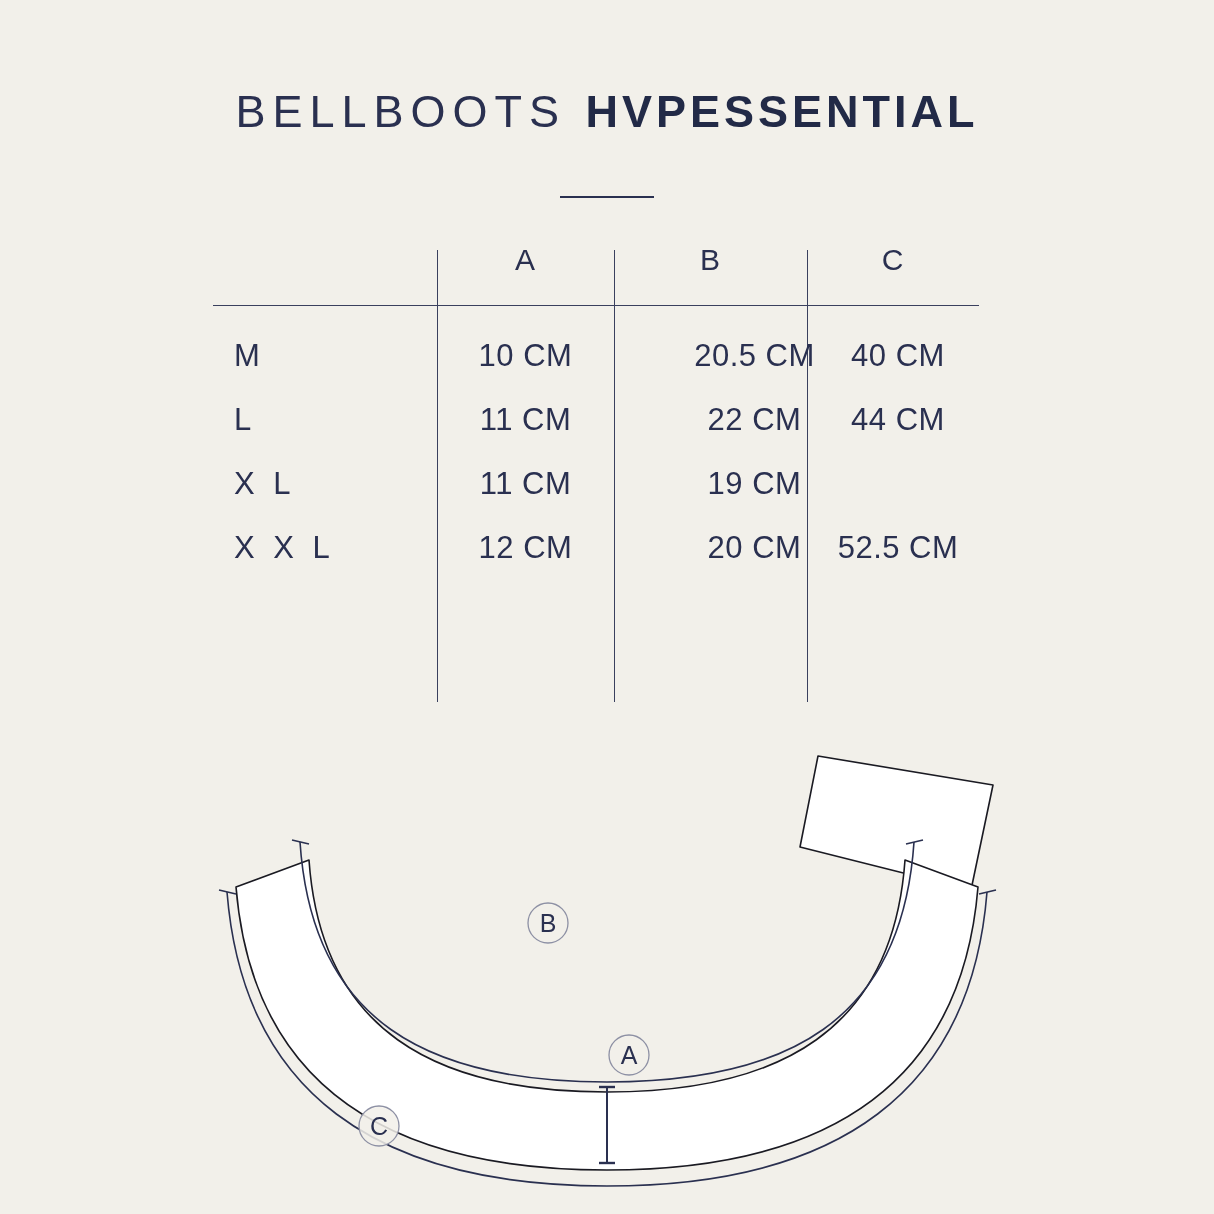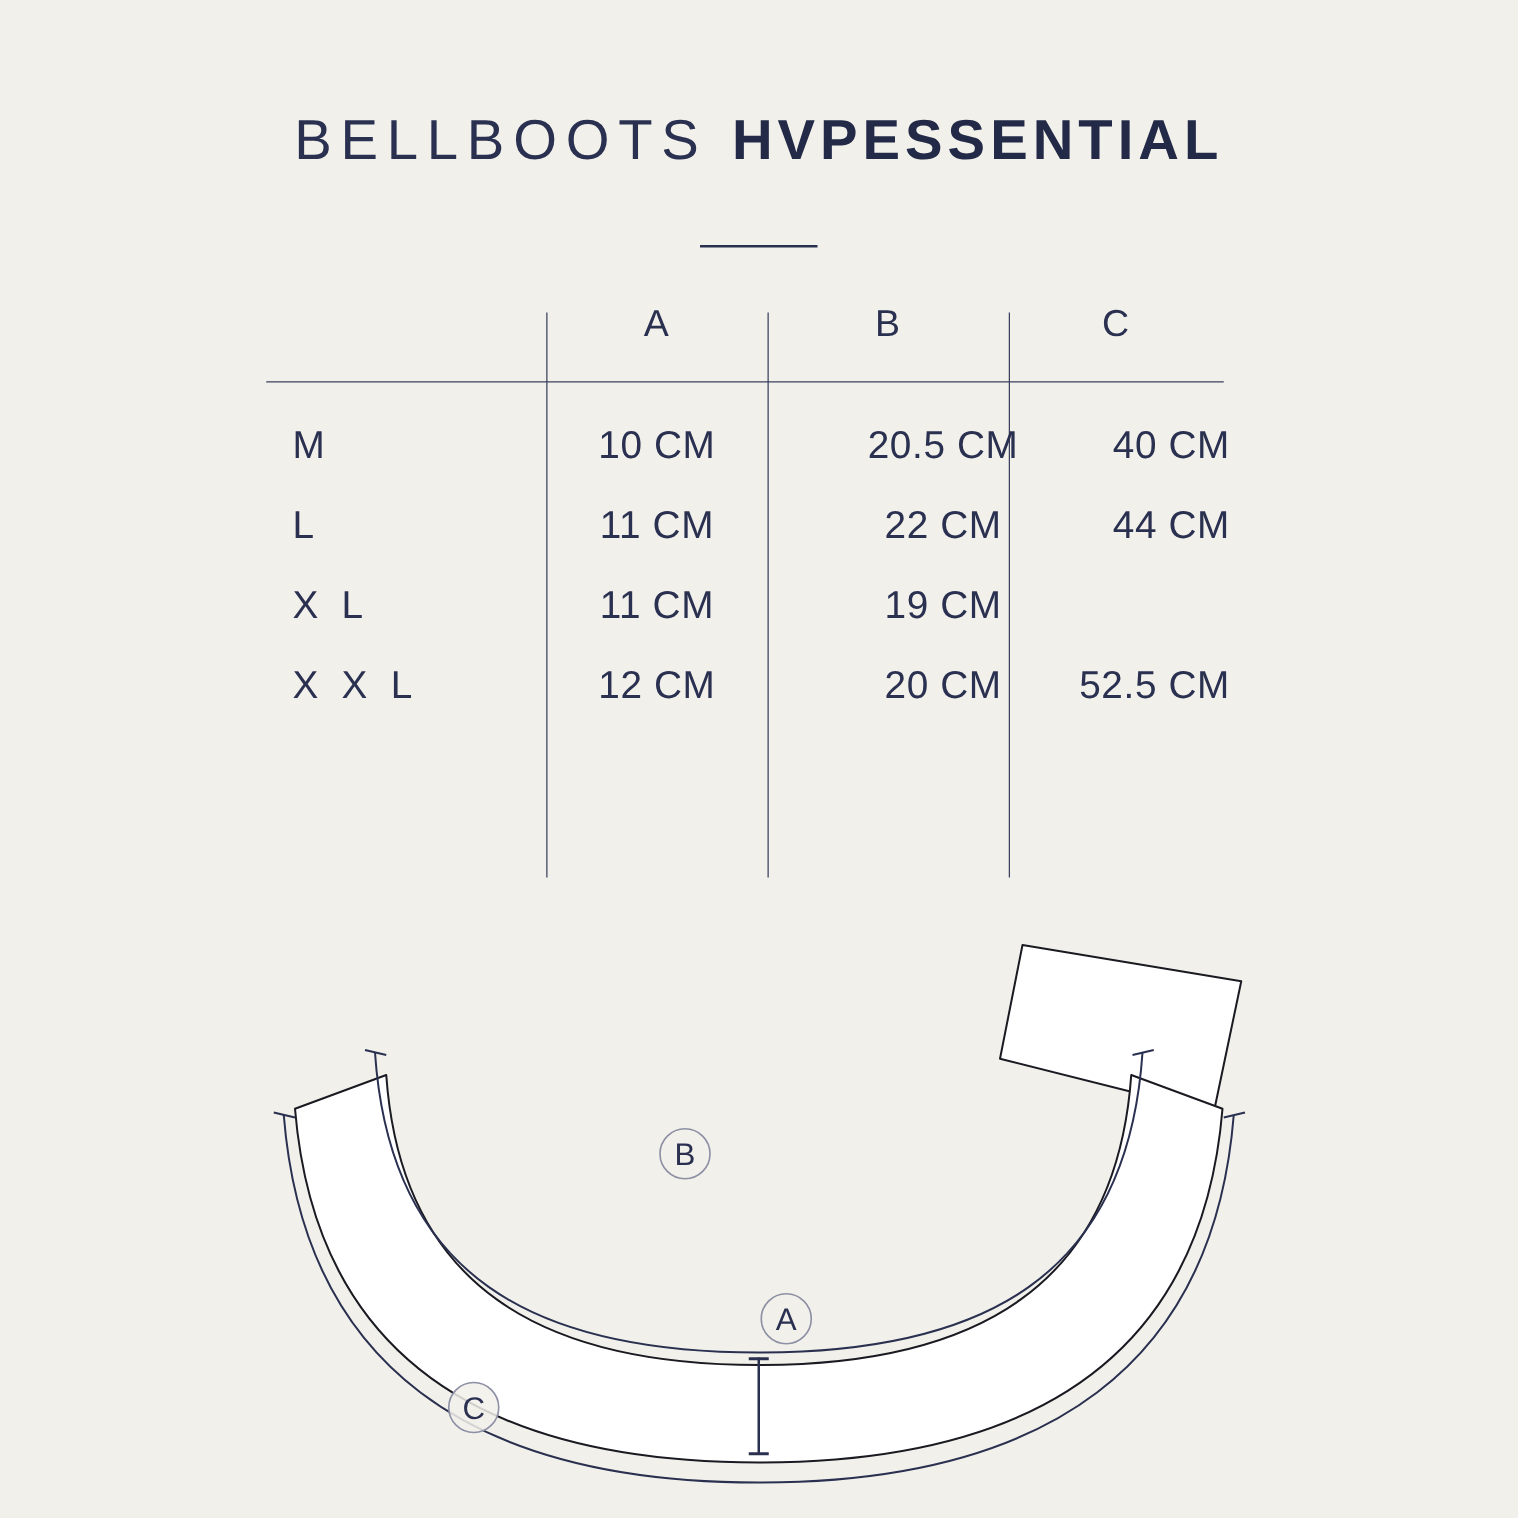--- a/index.html
+++ b/index.html
@@ -118,21 +118,21 @@
   .cell-b {
     left: 614px;
     width: 193px;
     text-align: center;
     letter-spacing: 0.5px;
     margin-left: 44px;
   }
   .cell-c {
     left: 812px;
     width: 172px;
-    text-align: right;
+    text-align: center;
     letter-spacing: 0.5px;
   }
 
   
   .diagram {
     position: absolute;
     left: 0;
     top: 700px;
     width: 1214px;
     height: 514px;

